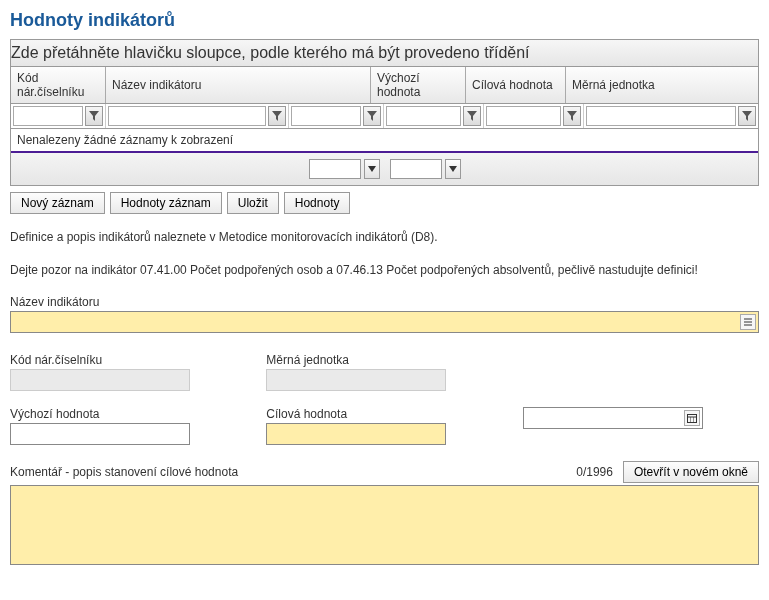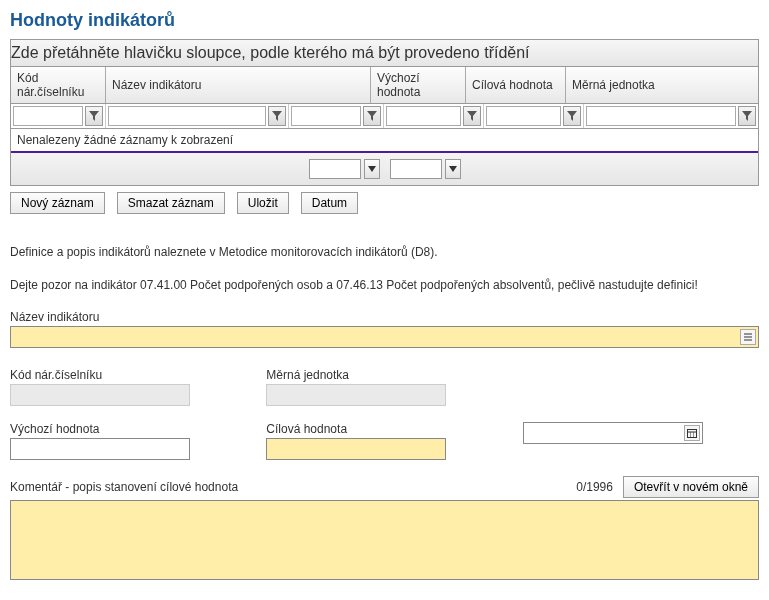--- a/index.html
+++ b/index.html
@@ -116,22 +116,22 @@
   
   .c0 { width: 95px; }
   .c1 { width: 265px; }
   .c2 { width: 95px; }
   .c3 { width: 100px; }
   .c4 { width: 100px; }
   .c5 { flex: 1; }
 
   .btn-row {
     display: flex;
-    gap: 12px;
-    margin-bottom: 30px;
+    gap: 5px;
+    margin-bottom: 15px;
   }
   button.std {
     background: linear-gradient(#fdfdfd, #eaeaea);
     border: 1px solid #999;
     padding: 3px 10px;
     font-size: 12px;
     cursor: pointer;
   }
 
   .info-text {
@@ -304,23 +304,23 @@
         <svg viewBox="0 0 8 6">
             <path d="M0 0 L8 0 L4 6 Z" fill="#333"></path>
           </svg>
       </div>
     </div>
   </div>
 </div>
 
 <div class="btn-row">
   <button class="std">Nový záznam</button>
-  <button class="std">Smazat záznam</button>
+  <button class="std">Hodnoty záznam</button>
   <button class="std">Uložit</button>
-  <button class="std">Datum</button>
+  <button class="std">Hodnoty</button>
 </div>
 
 <div class="info-text">Definice a popis indikátorů naleznete v Metodice monitorovacích indikátorů (D8).</div>
 <div class="info-text">Dejte pozor na indikátor 07.41.00 Počet podpořených osob a 07.46.13 Počet podpořených absolventů, pečlivě nastudujte definici!</div>
 
 <div>
 
   <label class="field-label">Název indikátoru</label>
   <div class="nazev-wrap">
     <input class="input-wide required" type="text" style="">

